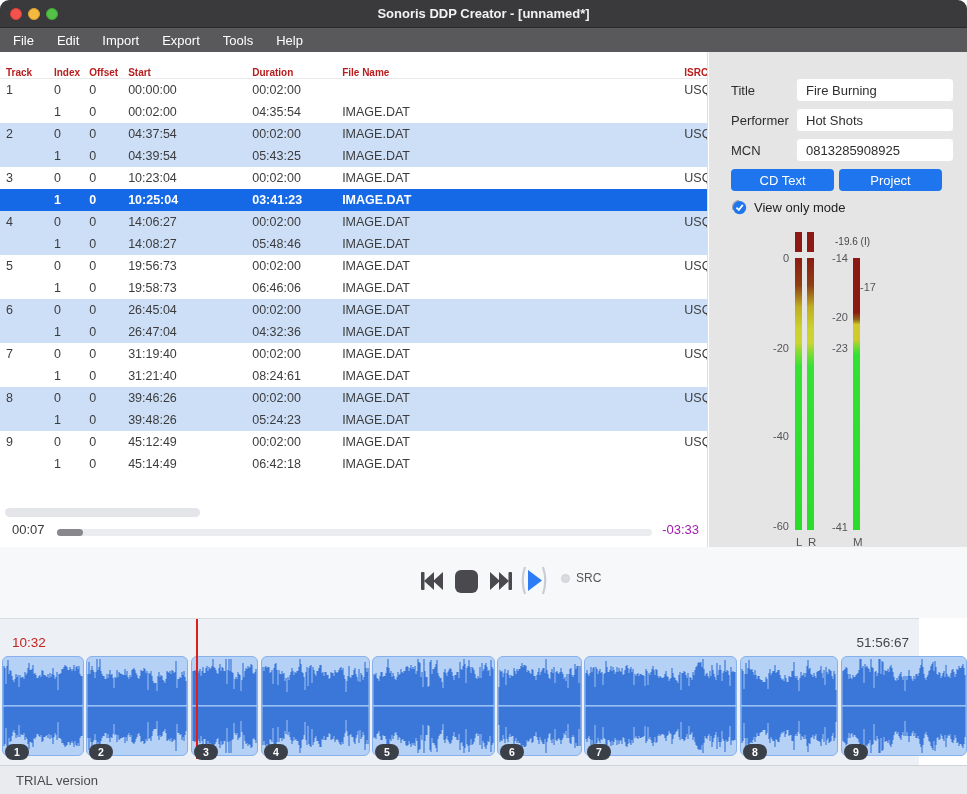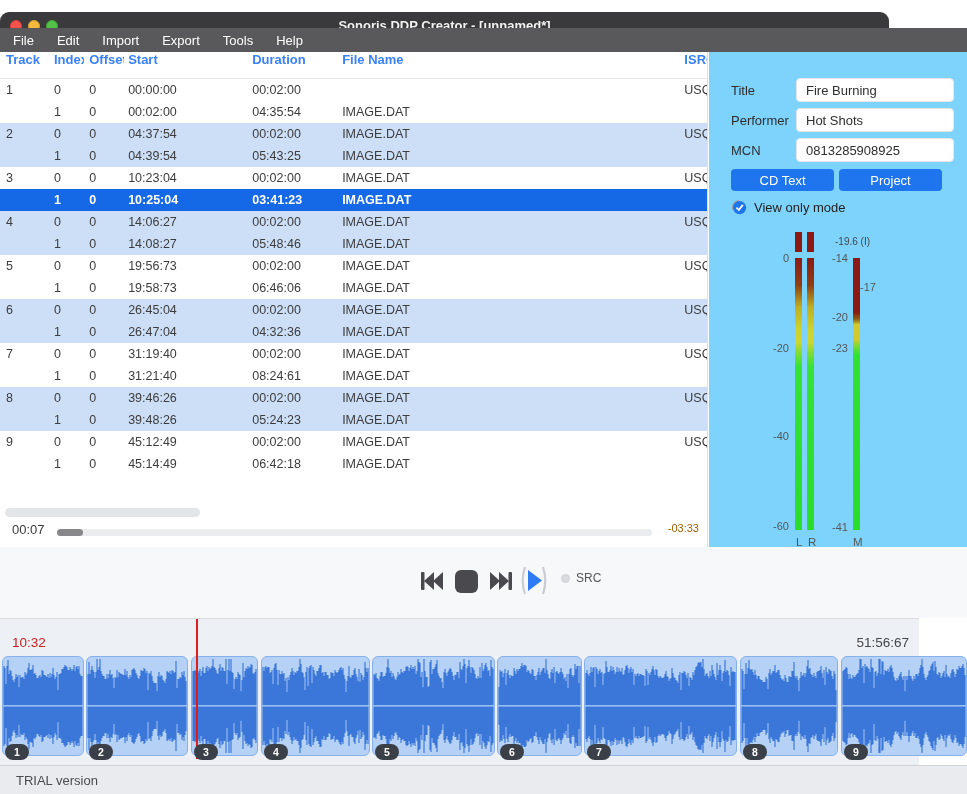--- a/index.html
+++ b/index.html
@@ -1,63 +1,63 @@
 <!DOCTYPE html>
 <html><head>
 <meta charset="utf-8">
 <style>
   * { margin:0; padding:0; box-sizing:border-box; }
   html,body { width:967px; height:794px; overflow:hidden; background:#fff;
     font-family:"Liberation Sans", sans-serif; }
   .window { position:relative; width:967px; height:794px; background:#fff; overflow:hidden; }
 
   
-  .titlebar { position:absolute; left:0; top:12px; width:889px; height:28px;
+  .titlebar { position:absolute; left:0; top:0; width:967px; height:28px;
     background:#3a3a3c; border-radius:9px 9px 0 0; border-bottom:1px solid #2a2a2c; }
   .tl { position:absolute; top:8px; width:12px; height:12px; border-radius:50%; }
   .tl.red { left:10px; background:#f5524e; border:0.5px solid #d9423e; }
   .tl.yellow { left:28px; background:#f5b93d; border:0.5px solid #dba335; }
   .tl.green { left:46px; background:#53c147; border:0.5px solid #43a838; }
   .wintitle { position:absolute; left:0; right:0; top:6px; text-align:center;
     color:#f2f2f2; font-size:13px; font-weight:bold; }
 
   
   .menubar { position:absolute; left:0; top:28px; width:967px; height:24px;
     background:#59595b; display:flex; align-items:center; padding-left:12px; gap:21px; }
   .menuitem { color:#fff; font-size:13px; padding:2px 1px; cursor:default; }
 
   
   .table-area { position:absolute; left:0; top:52px; width:708px; height:495px;
     background:#fff; border-right:1px solid #dcdee1; }
-  .thead { display:flex; height:27px; align-items:flex-start; border-bottom:1px solid #e9e9ec;
-    font-size:13px; font-weight:bold; color:#3b82f6; }
+  .thead { display:flex; height:27px; align-items:flex-end; border-bottom:1px solid #e9e9ec;
+    font-size:10px; font-weight:bold; color:#b91c1c; }
   .trow { display:flex; height:22px; align-items:center; font-size:12.5px; color:#3c3c3e; }
   .trow.alt { background:#cddff6; }
   .trow.selected { background:#1569e6; color:#fff; font-weight:bold; }
   .cell { overflow:hidden; white-space:nowrap; }
   .c-track { width:42px; padding-left:6px; }
   .c-index { width:46px; padding-left:14px; }
   .c-offset { width:42px; padding-left:5px; }
   .c-start { width:92px; padding-left:4px; }
   .c-duration { width:95px; padding-left:4px;margin-left:37px; }
   .c-file { width:358px; padding-left:4px; }
   .c-isrc { width:32px; padding-left:8px; }
 
   .hscrollbar { position:absolute; left:5px; top:456px; width:195px; height:9px;
     border-radius:5px; background:#e3e5e9; }
   .seek-label { position:absolute; left:12px; top:470px; font-size:13px; color:#39393b; }
   .seek-track { position:absolute; left:57px; top:477px; width:595px; height:7px;
     border-radius:4px; background:#ebecef; }
   .seek-thumb { position:absolute; left:0; top:0; width:26px; height:7px;
     border-radius:4px; background:#87878c; }
-  .seek-remaining { position:absolute; right:8px; top:470px; font-size:11px; color:#a16207; }
+  .seek-remaining { position:absolute; right:8px; top:470px; font-size:13px; color:#a21caf; }
 
   
   .right-panel { position:absolute; left:709px; top:52px; width:258px; height:495px;
-    background:#7dd3fc; }
+    background:#e5e5e5; }
   .fieldlabel { position:absolute; font-size:13px; color:#2e2e30; }
   .fieldinput { position:absolute; width:158px; height:24px; background:#fff;
     border:1px solid #e4e6e9; border-radius:4px; font-size:13px; color:#2e2e30;
     padding:0 9px; font-family:"Liberation Sans", sans-serif; }
   .btn { position:absolute; width:103px; height:22px; background:#1f75ed; color:#fff;
     border:none; border-radius:4px; font-size:13px; font-family:"Liberation Sans", sans-serif;
     cursor:pointer; }
   .viewonly { position:absolute; left:22px; top:147px; display:flex; align-items:center; gap:7px; }
   .viewonly-label { font-size:13px; color:#222; }
 

